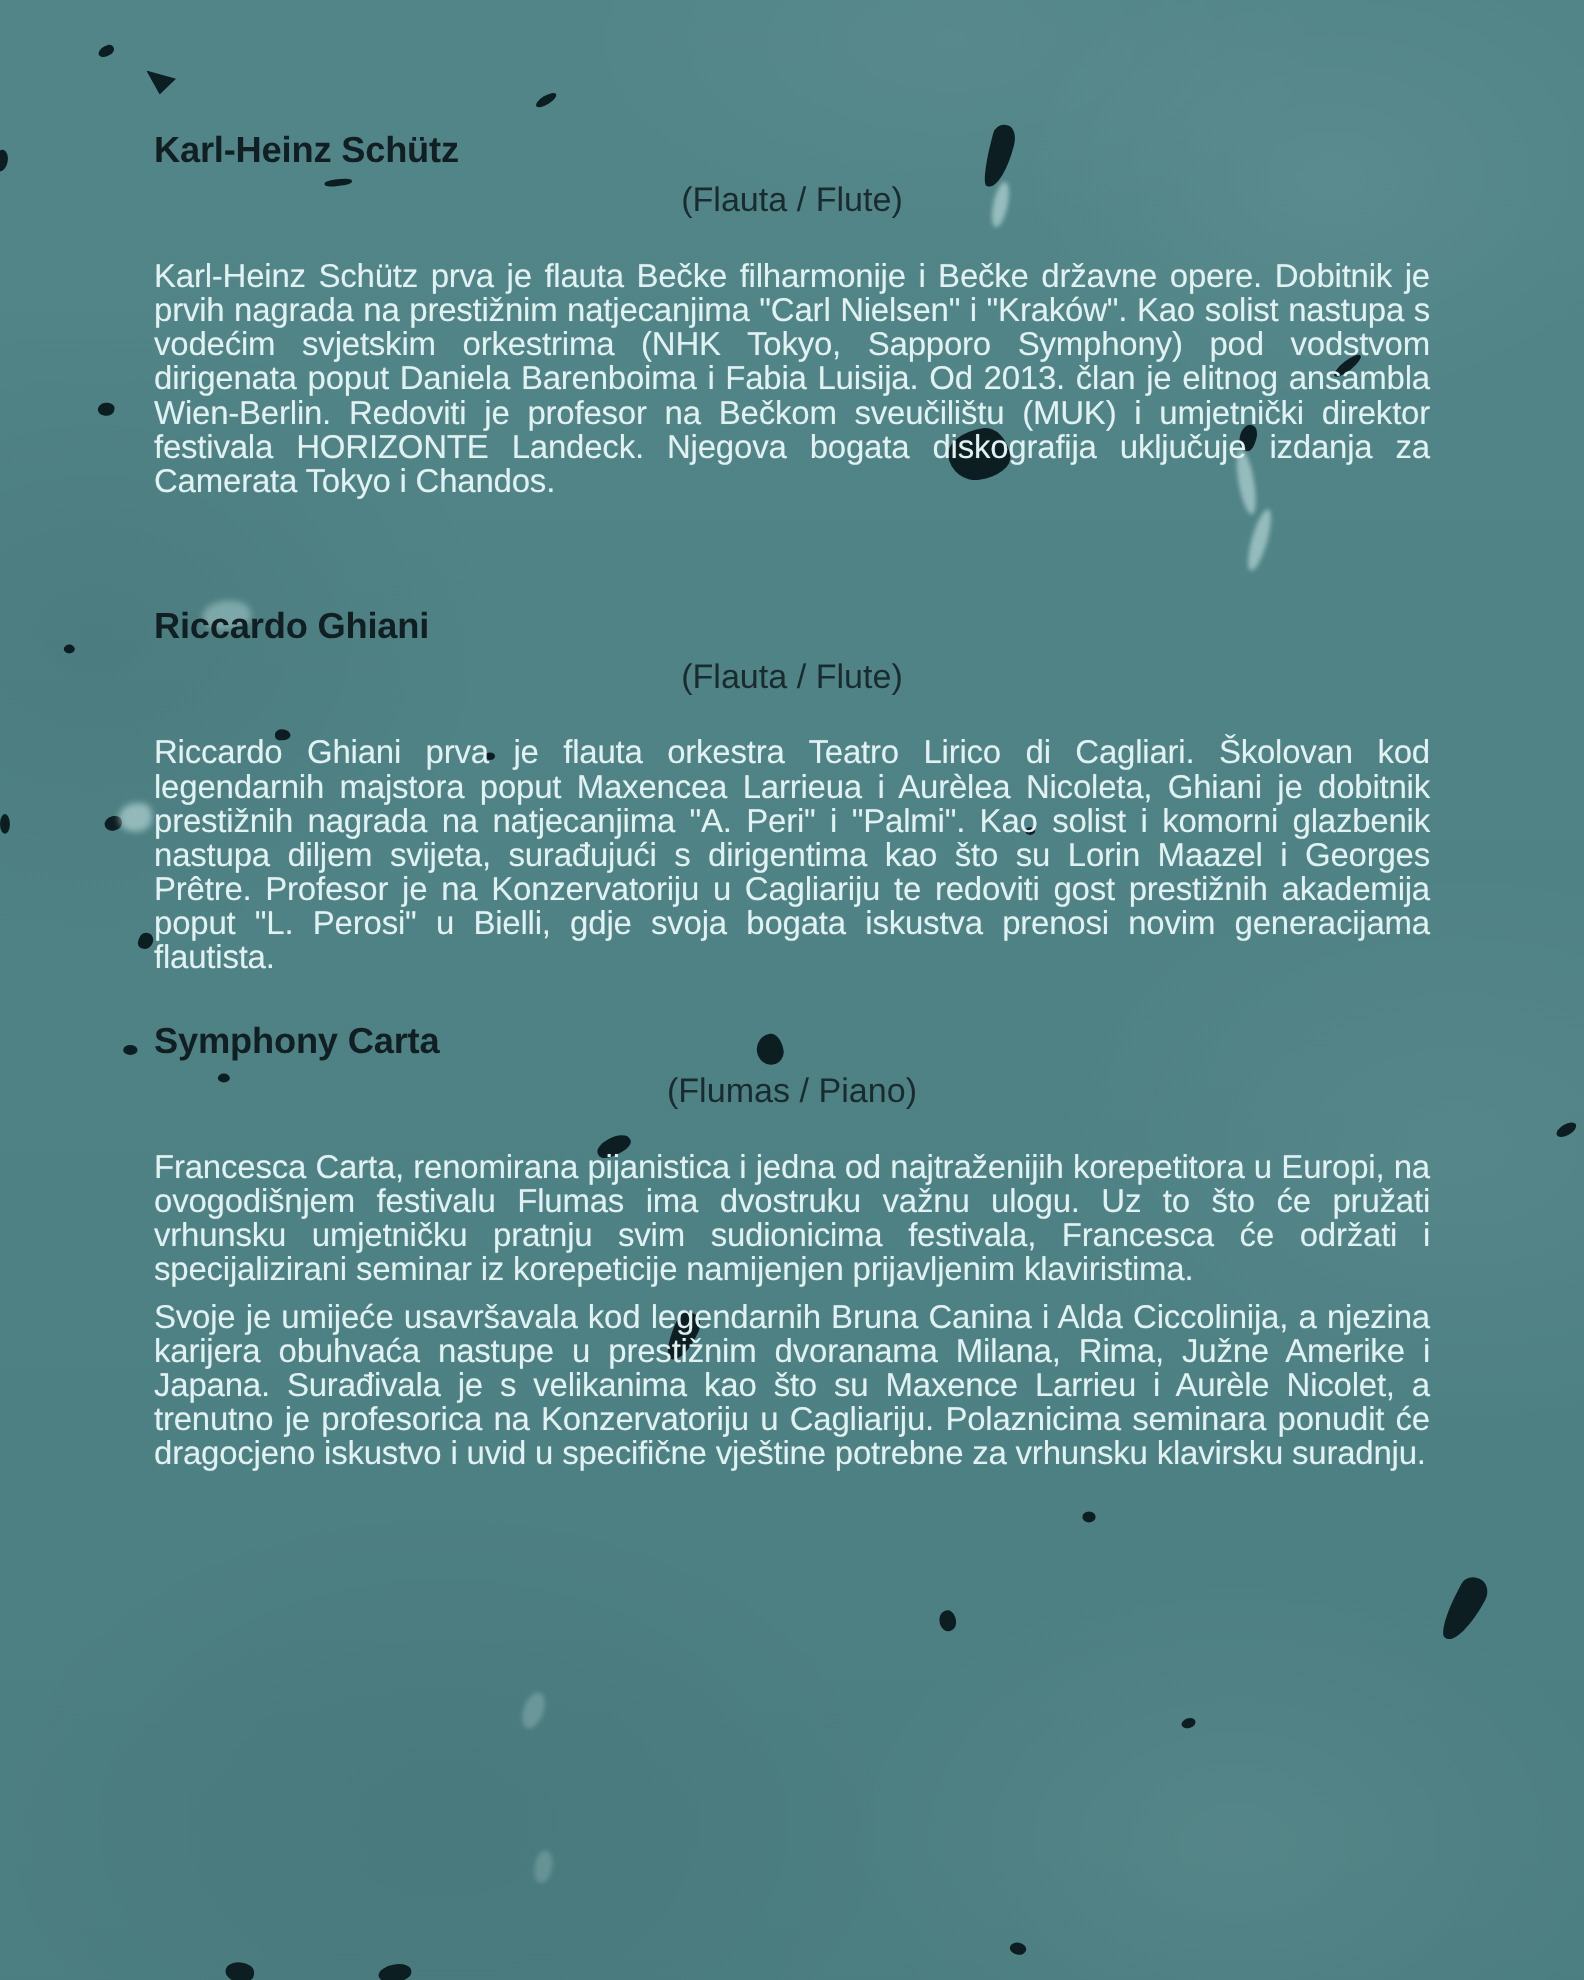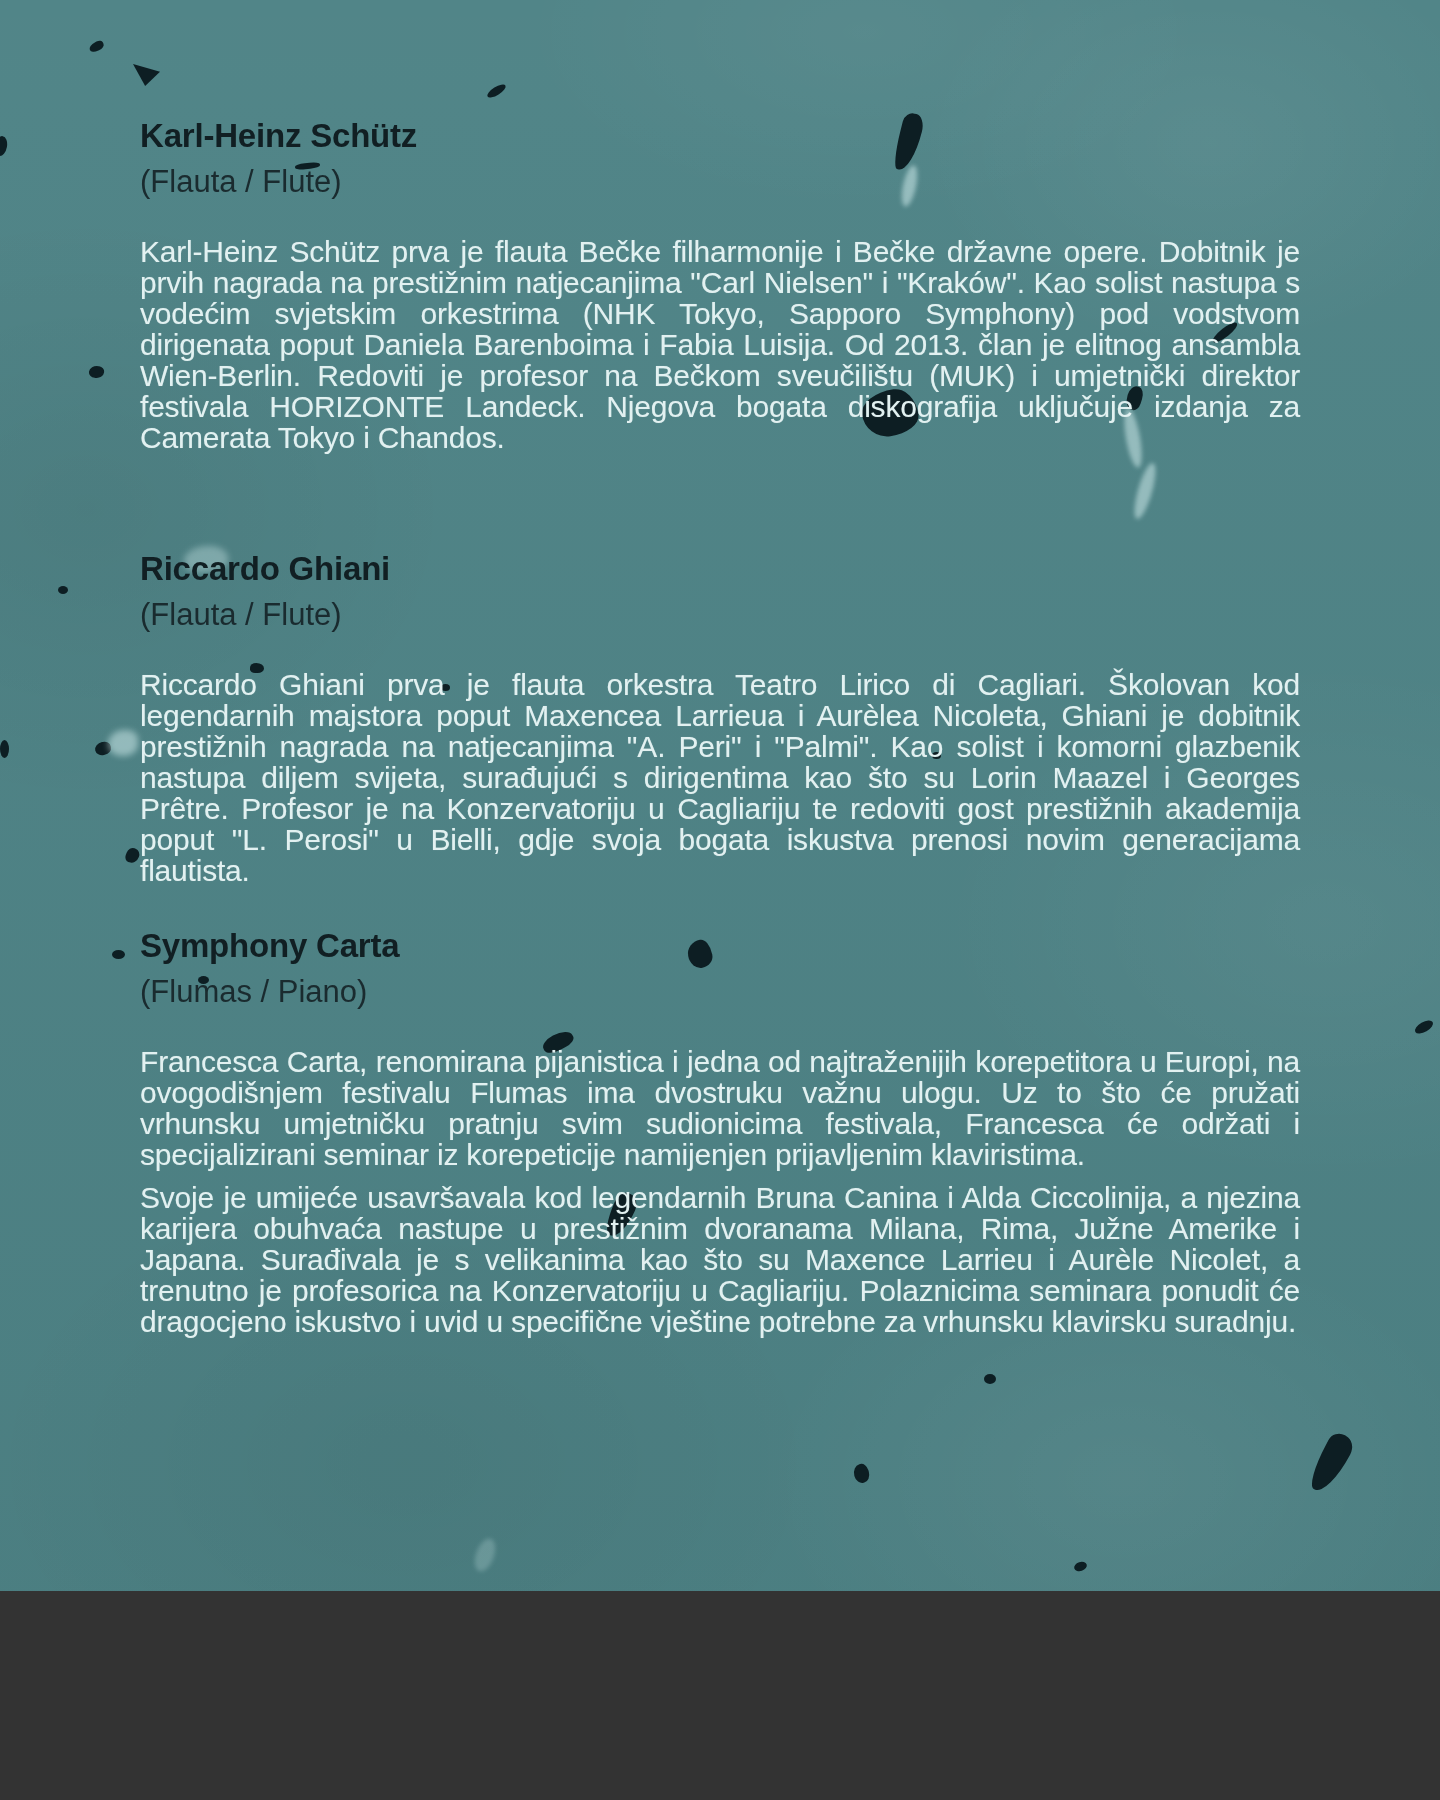--- a/index.html
+++ b/index.html
@@ -3,21 +3,21 @@
 <meta charset="utf-8">
 <style>
   html, body {
     margin: 0;
     padding: 0;
     background: #333;
   }
   .page {
     position: relative;
     width: 1440px;
-    height: 1591px;
+    height: 1800px;
     overflow: hidden;
     font-family: "Liberation Sans", "DejaVu Sans", sans-serif;
     background:
       radial-gradient(ellipse 420px 300px at 84% 9%,  rgba(255,255,255,0.055), transparent 70%),
       radial-gradient(ellipse 500px 260px at 60% 2%,  rgba(255,255,255,0.04),  transparent 70%),
       radial-gradient(ellipse 520px 420px at 6% 32%,  rgba(0,0,0,0.05),        transparent 72%),
       radial-gradient(ellipse 560px 380px at 92% 58%, rgba(255,255,255,0.045), transparent 70%),
       radial-gradient(ellipse 600px 420px at 28% 92%, rgba(0,0,0,0.045),       transparent 72%),
       radial-gradient(ellipse 520px 360px at 78% 93%, rgba(255,255,255,0.05),  transparent 70%),
       linear-gradient(180deg, rgba(255,255,255,0.02), rgba(0,0,0,0.035)),
@@ -35,20 +35,21 @@
     line-height: 40px;
     font-weight: bold;
     letter-spacing: -0.2px;
     color: #111f23;
   }
   .sec .role {
     margin: 6px 0 0 0;
     font-size: 31px;
     line-height: 40px;
     color: #1a2b2f;
+    text-align: center;
   }
   .sec .bio {
     margin: 34px 0 0 0;
     font-size: 30px;
     line-height: 31px;
     letter-spacing: -0.2px;
     text-align: justify;
     color: #e2f1f1;
     text-shadow: 0 0 1px rgba(226,241,241,0.35);
   }

